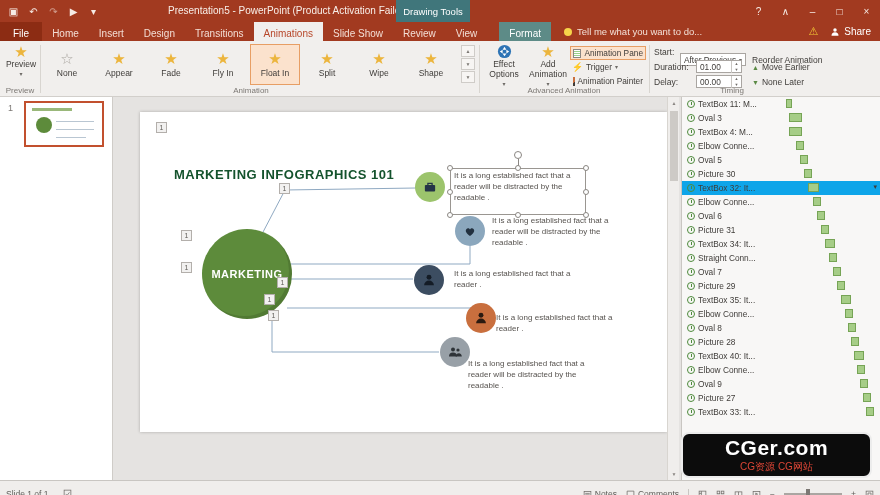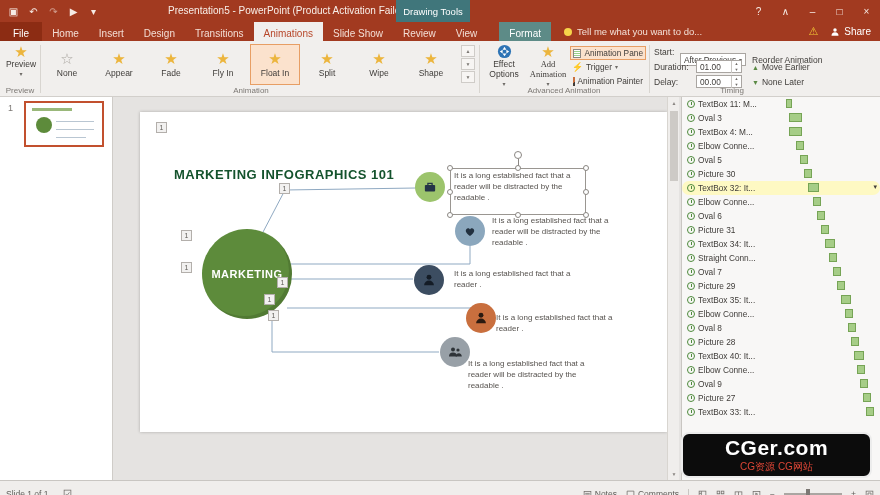--- a/index.html
+++ b/index.html
@@ -114,21 +114,21 @@
   .rot-handle { position:absolute; left:calc(50% - 4px); top:-18px; width:8px; height:8px;
                 border-radius:50%; background:#fff; border:1px solid #8a8682; }
   .badge { position:absolute; width:11px; height:11px; background:#f2f1f0; border:1px solid #b3afab;
            color:#5f5c58; font-size:7px; display:flex; align-items:center; justify-content:center; }
 
   
   .apane { position:absolute; left:681px; top:97px; width:199px; height:383px; background:#f8f7f6;
            border-left:1px solid #c9c6c2; }
   .prow { position:relative; height:14px; display:flex; align-items:center; gap:3px; padding-left:5px;
           font-size:8.3px; color:#3f3c39; }
-  .prow.selected { background:#fef9c3;border-radius:7px; }
+  .prow.selected { background:#0ea5e9; }
   .clock { width:8px; height:8px; border:1px solid #4e8a3c; border-radius:50%; position:relative; flex:0 0 auto; }
   .clock::after { content:''; position:absolute; left:3px; top:1px; width:1px; height:3px; background:#4e8a3c; }
   .plabel { white-space:nowrap; overflow:hidden; }
   .pbar { position:absolute; top:2px; height:9px; background:#a6cd87; border:1px solid #76a455; }
   .pchev { display:none; position:absolute; right:3px; top:2px; font-size:7px; color:#3f3c39; }
   .prow.selected .pchev { display:block; }
 
   
   .statusbar { position:absolute; left:0; top:480px; width:880px; height:15px; background:#f0eeec;
                border-top:1px solid #c9c6c2; display:flex; align-items:center; font-size:8.5px;
@@ -253,21 +253,21 @@
     <div class="big-btn" style="left:483px; width:42px;">
       <svg width="15" height="15" viewBox="0 0 16 16">
         <circle cx="8" cy="8" r="7" fill="#2e74b5"></circle>
         <path d="M8 3l2 3H6zM8 13l-2-3h4zM3 8l3-2v4zM13 8l-3 2V6z" fill="#fff"></path>
       </svg>
       <span style="width:34px;">Effect Options</span>
       <span class="caret">▾</span>
     </div>
     <div class="big-btn" style="left:527px; width:42px;">
       <span class="star-g">★</span>
-      <span style="width:40px;font-family:Liberation Serif, serif;">Add Animation</span>
+      <span style="width:40px;">Add Animation</span>
       <span class="caret">▾</span>
     </div>
     <div class="adv-col">
       <div class="adv-row selected">
         <span class="pane-ic"></span>
         <span>Animation Pane</span>
       </div>
       <div class="adv-row">
         <span class="mini-ic">⚡</span>
         <span>Trigger</span>

